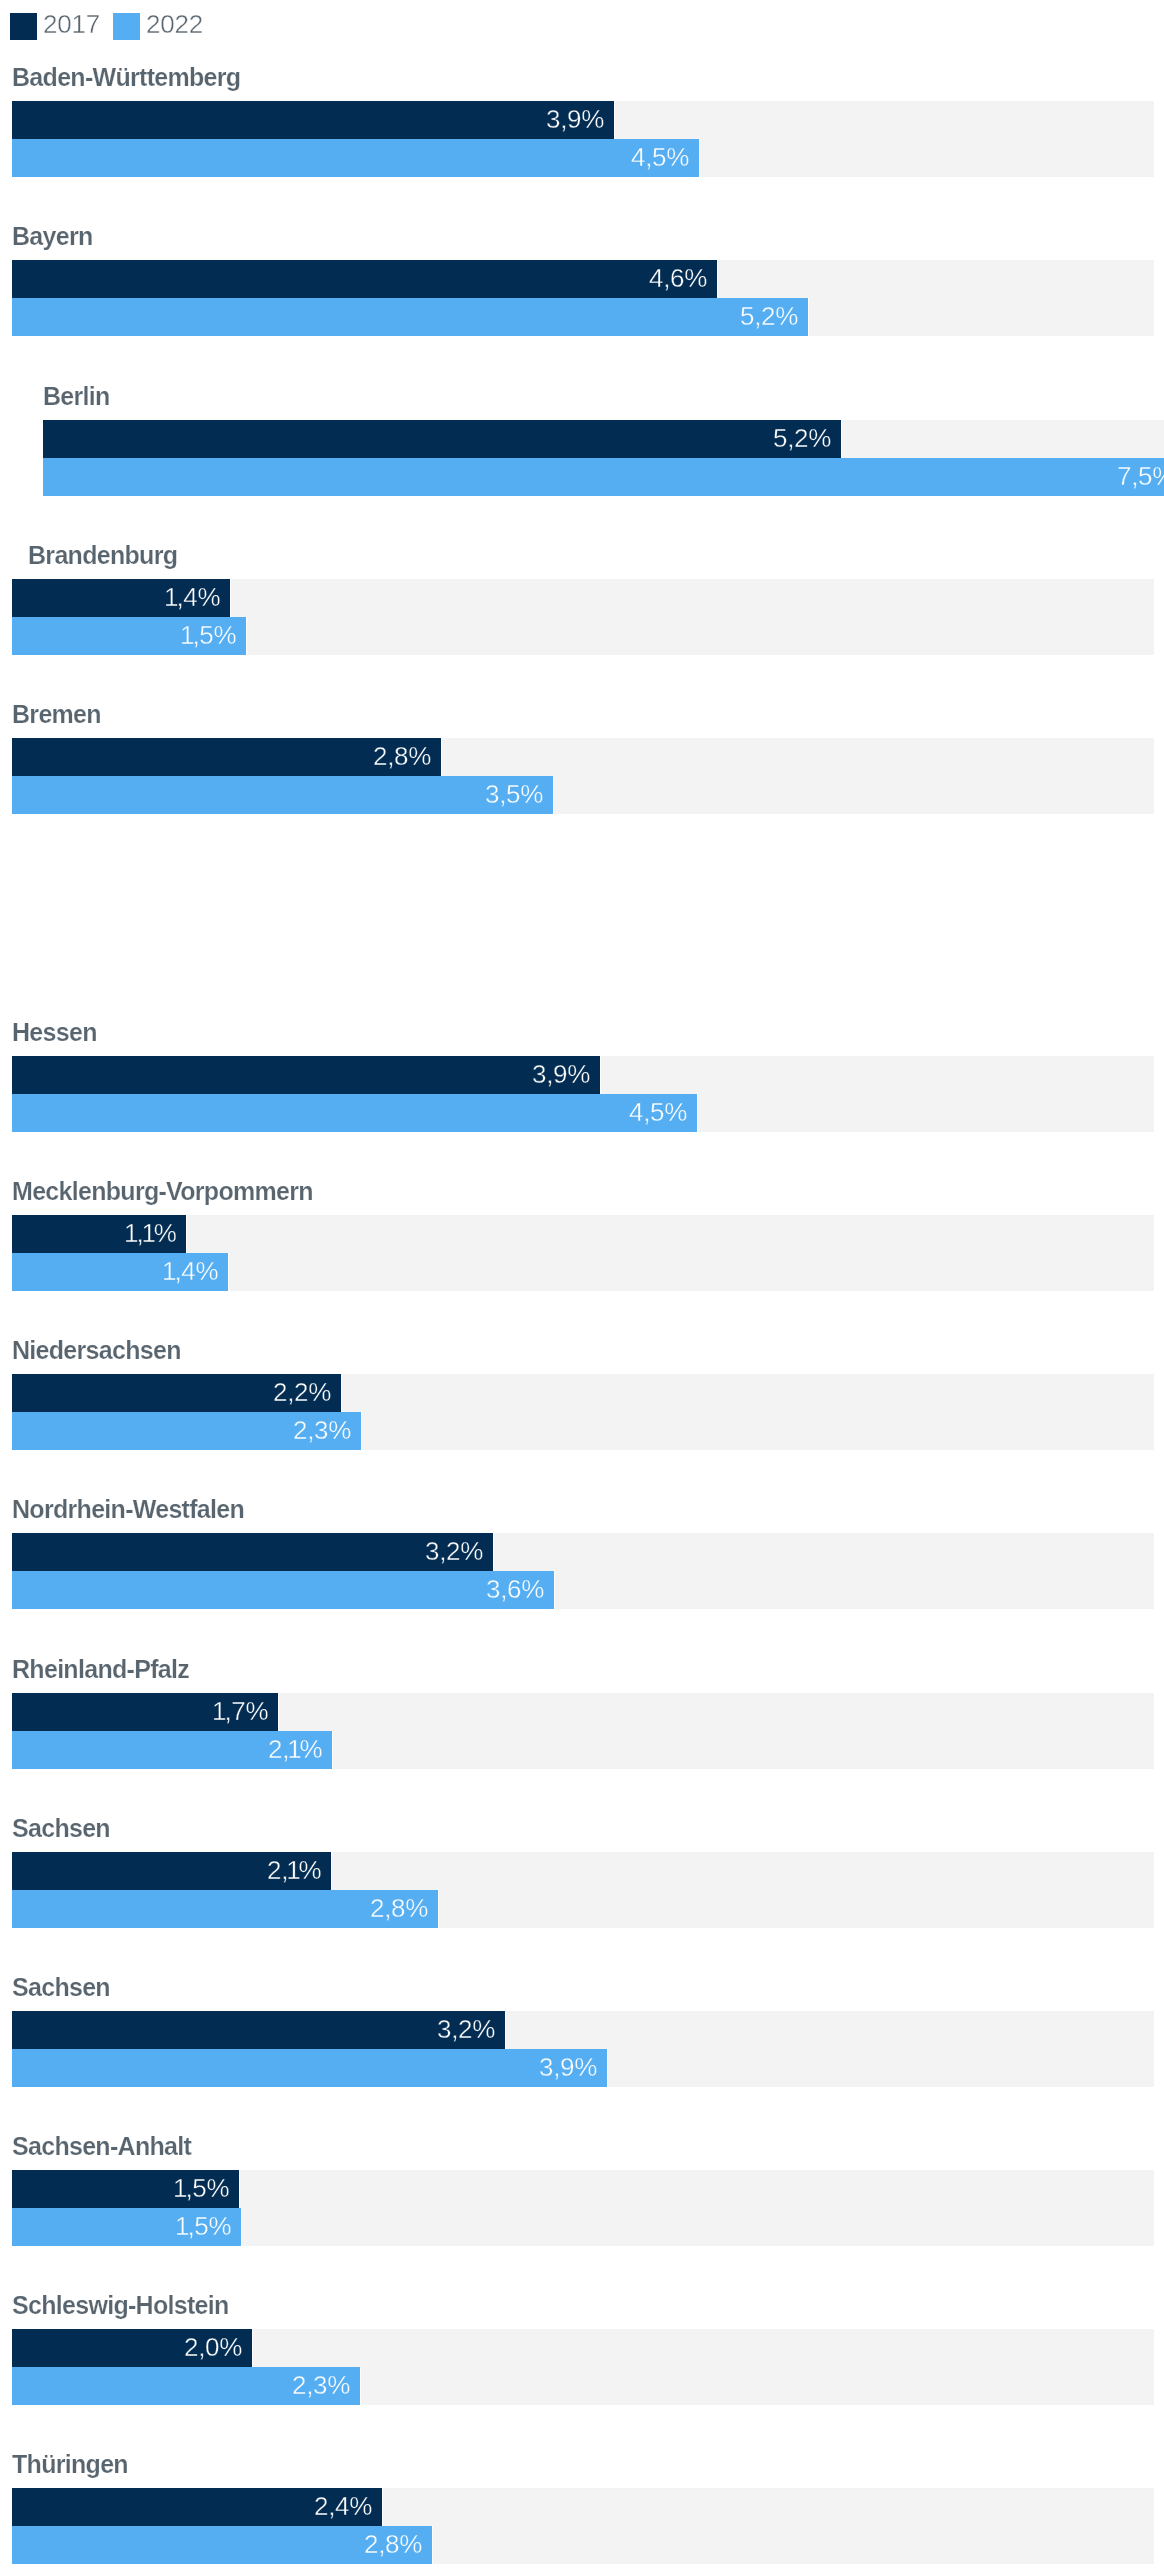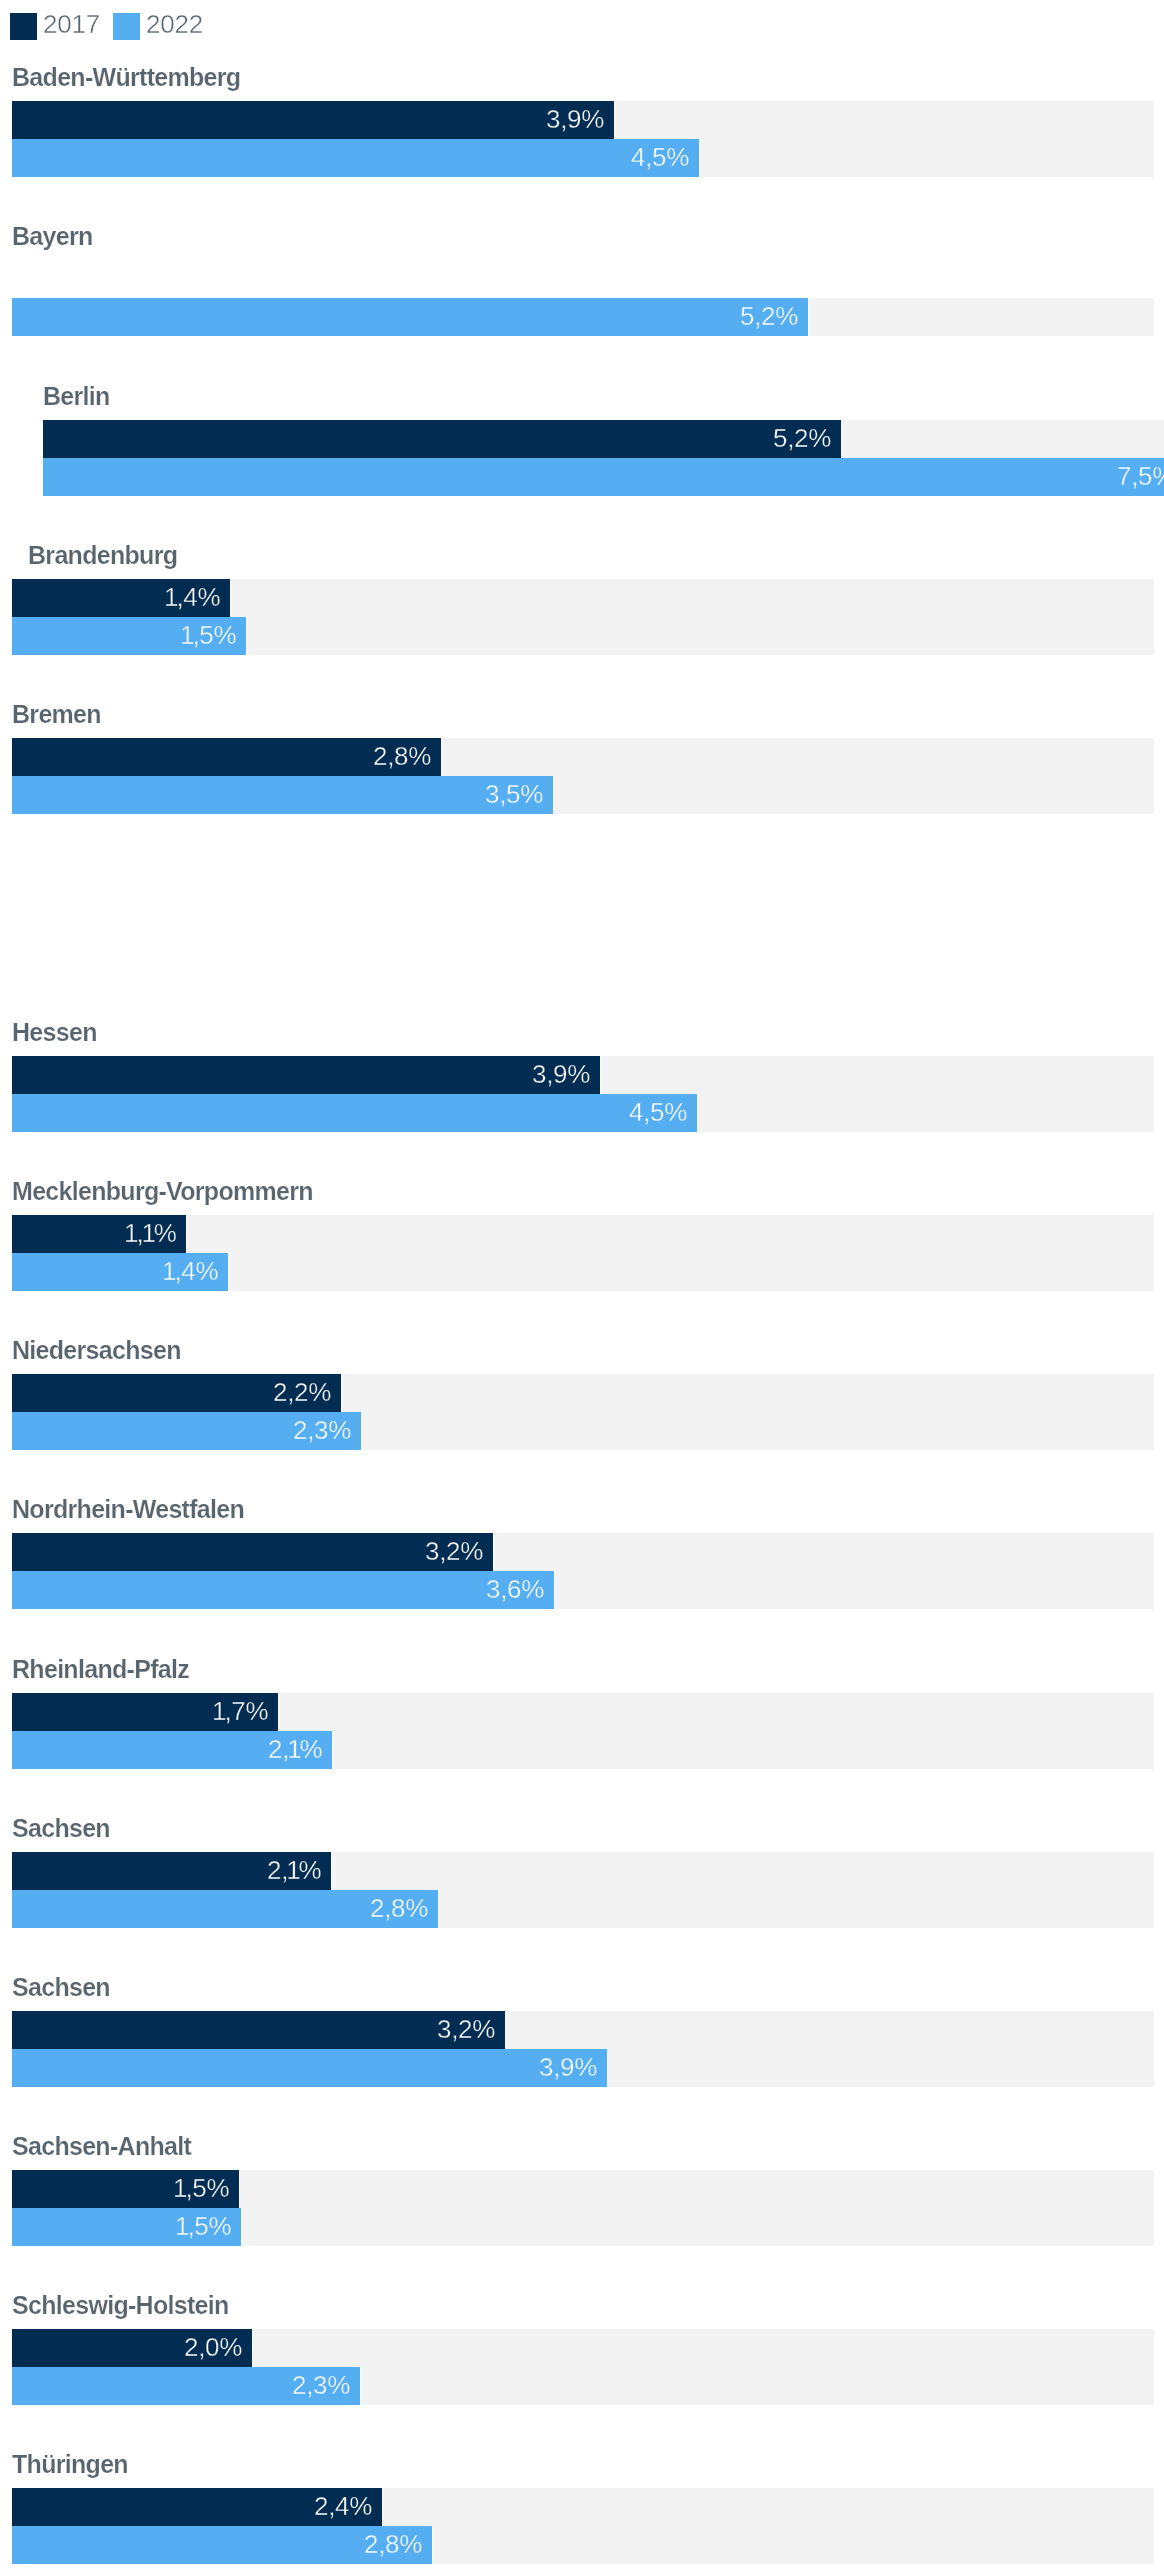--- a/index.html
+++ b/index.html
@@ -56,20 +56,25 @@
           </div>
         </div>
         <div class="track t2" style="background: rgb(243, 243, 243);">
           <div class="bar" style="width: 687px; background: rgb(85, 174, 242);">
             <span class="bar-value" style="color: rgb(255, 255, 255); -webkit-text-stroke: 0.4px rgb(85, 174, 242);">4,5%</span>
           </div>
         </div>
       </div>
       <div class="group" style="top: 216px;">
         <div class="group-label" style="color: rgb(88, 101, 111);">Bayern</div>
+        <div class="track t1" style="background: rgb(243, 243, 243);">
+          <div class="bar" style="width: 705px; background: rgb(2, 44, 82);">
+            <span class="bar-value" style="color: rgb(255, 255, 255); -webkit-text-stroke: 0.4px rgb(2, 44, 82);">4,6%</span>
+          </div>
+        </div>
         <div class="track t2" style="background: rgb(243, 243, 243);">
           <div class="bar" style="width: 796px; background: rgb(85, 174, 242);">
             <span class="bar-value" style="color: rgb(255, 255, 255); -webkit-text-stroke: 0.4px rgb(85, 174, 242);">5,2%</span>
           </div>
         </div>
       </div>
       <div class="group" style="top: 376px; margin-left: 31px;">
         <div class="group-label" style="color: rgb(88, 101, 111);">Berlin</div>
         <div class="track t1" style="background: rgb(243, 243, 243);">
           <div class="bar" style="width: 798px; background: rgb(2, 44, 82);">

